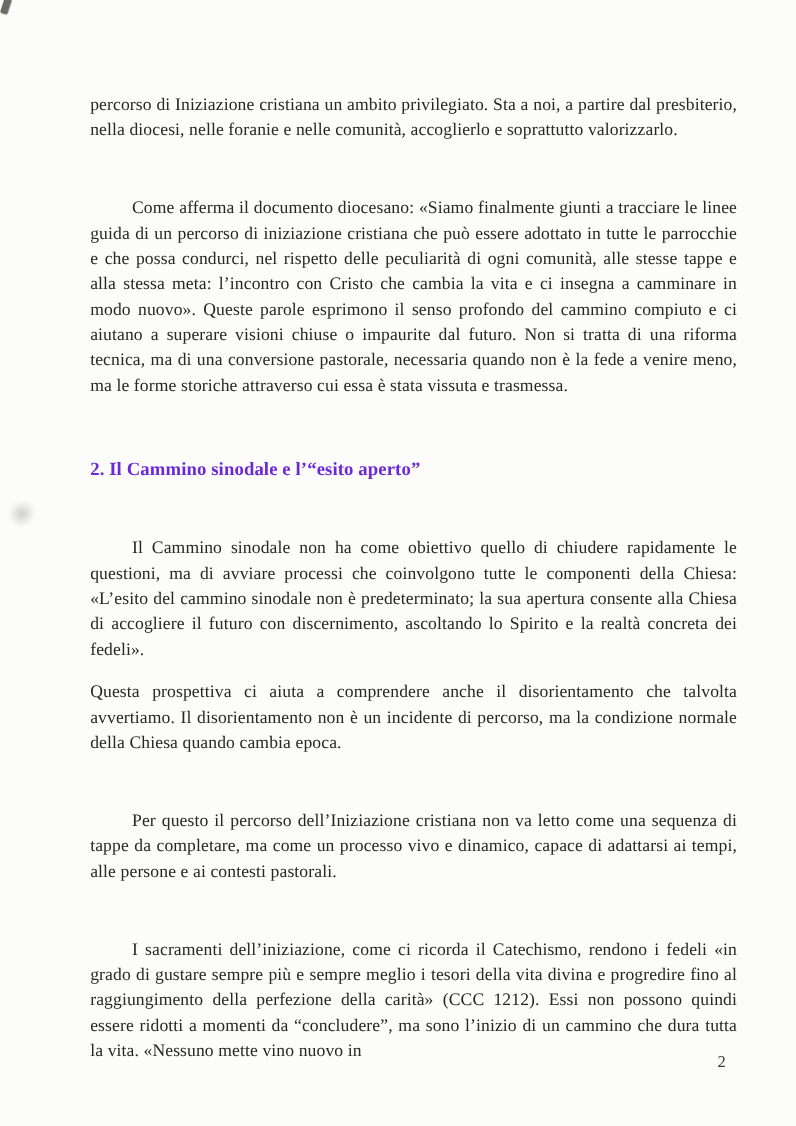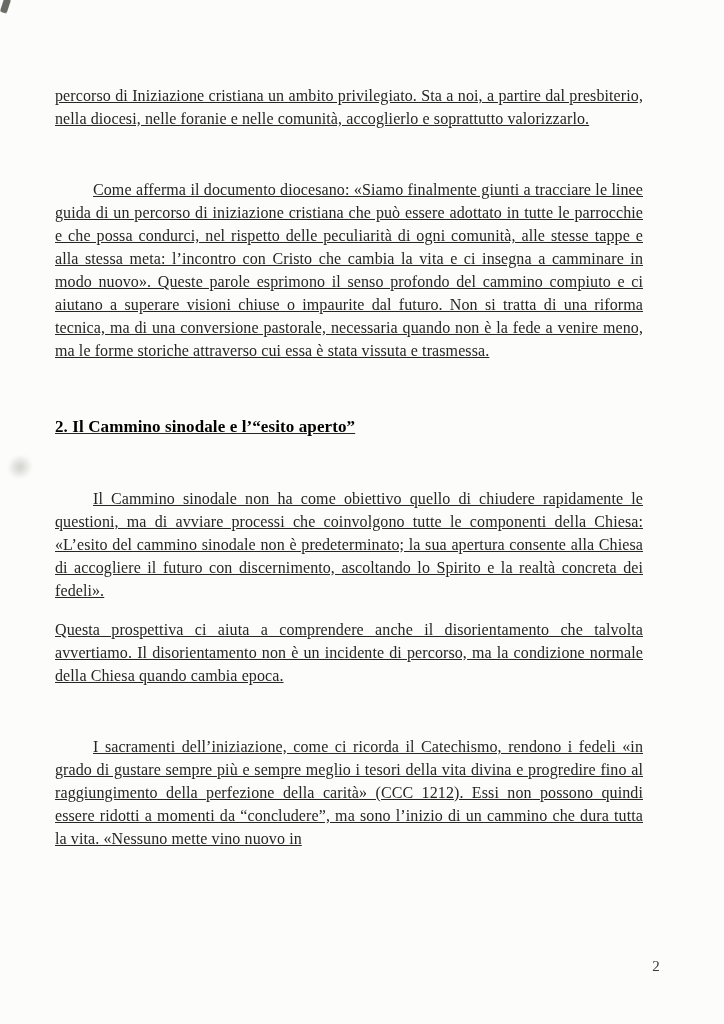--- a/index.html
+++ b/index.html
@@ -9,43 +9,42 @@
   body {
     width: 724px;
     height: 1024px;
     background: #fcfcfa;
     position: relative;
     overflow: hidden;
     font-family: "Liberation Serif", "DejaVu Serif", serif;
   }
   .page {
     position: absolute;
-    left: 55px;
+    left: 82px;
     top: 84px;
     width: 588px;
     color: #262624;
-    text-decoration: underline;
   }
   p.body-par {
     font-size: 16px;
     line-height: 23px;
     text-align: justify;
     margin: 0 0 16px 0;
     letter-spacing: 0.1px;
   }
   p.indent {
     text-indent: 38px;
     margin-top: 48px;
   }
   h2.section-heading {
     font-size: 17px;
     line-height: 25px;
     font-weight: bold;
     margin: 52px 0 13px 0;
-    color: #000000;
+    color: #6d28d9;
     letter-spacing: 0.1px;
   }
   .page-number {
     position: absolute;
     left: 646px;
     top: 956px;
     width: 20px;
     font-size: 15px;
     line-height: 20px;
     color: #3a3a3a;
@@ -79,16 +78,17 @@
 
 <div class="artifact-corner"></div>
 <div class="artifact-smudge"></div>
 
 <div class="page">
   <p class="body-par">percorso di Iniziazione cristiana un ambito privilegiato. Sta a noi, a partire dal presbiterio, nella diocesi, nelle foranie e nelle comunità, accoglierlo e soprattutto valorizzarlo.</p>
   <p class="body-par indent">Come afferma il documento diocesano: «Siamo finalmente giunti a tracciare le linee guida di un percorso di iniziazione cristiana che può essere adottato in tutte le parrocchie e che possa condurci, nel rispetto delle peculiarità di ogni comunità, alle stesse tappe e alla stessa meta: l’incontro con Cristo che cambia la vita e ci insegna a camminare in modo nuovo». Queste parole esprimono il senso profondo del cammino compiuto e ci aiutano a superare visioni chiuse o impaurite dal futuro. Non si tratta di una riforma tecnica, ma di una conversione pastorale, necessaria quando non è la fede a venire meno, ma le forme storiche attraverso cui essa è stata vissuta e trasmessa.</p>
   <h2 class="section-heading">2. Il Cammino sinodale e l’“esito aperto”</h2>
   <p class="body-par indent">Il Cammino sinodale non ha come obiettivo quello di chiudere rapidamente le questioni, ma di avviare processi che coinvolgono tutte le componenti della Chiesa: «L’esito del cammino sinodale non è predeterminato; la sua apertura consente alla Chiesa di accogliere il futuro con discernimento, ascoltando lo Spirito e la realtà concreta dei fedeli».</p>
   <p class="body-par">Questa prospettiva ci aiuta a comprendere anche il disorientamento che talvolta avvertiamo. Il disorientamento non è un incidente di percorso, ma la condizione normale della Chiesa quando cambia epoca.</p>
+  <p class="body-par indent">Per questo il percorso dell’Iniziazione cristiana non va letto come una sequenza di tappe da completare, ma come un processo vivo e dinamico, capace di adattarsi ai tempi, alle persone e ai contesti pastorali.</p>
   <p class="body-par indent">I sacramenti dell’iniziazione, come ci ricorda il Catechismo, rendono i fedeli «in grado di gustare sempre più e sempre meglio i tesori della vita divina e progredire fino al raggiungimento della perfezione della carità» (CCC 1212). Essi non possono quindi essere ridotti a momenti da “concludere”, ma sono l’inizio di un cammino che dura tutta la vita. «Nessuno mette vino nuovo in</p>
 </div>
 
 <div class="page-number">2</div>
 
 </body></html>

